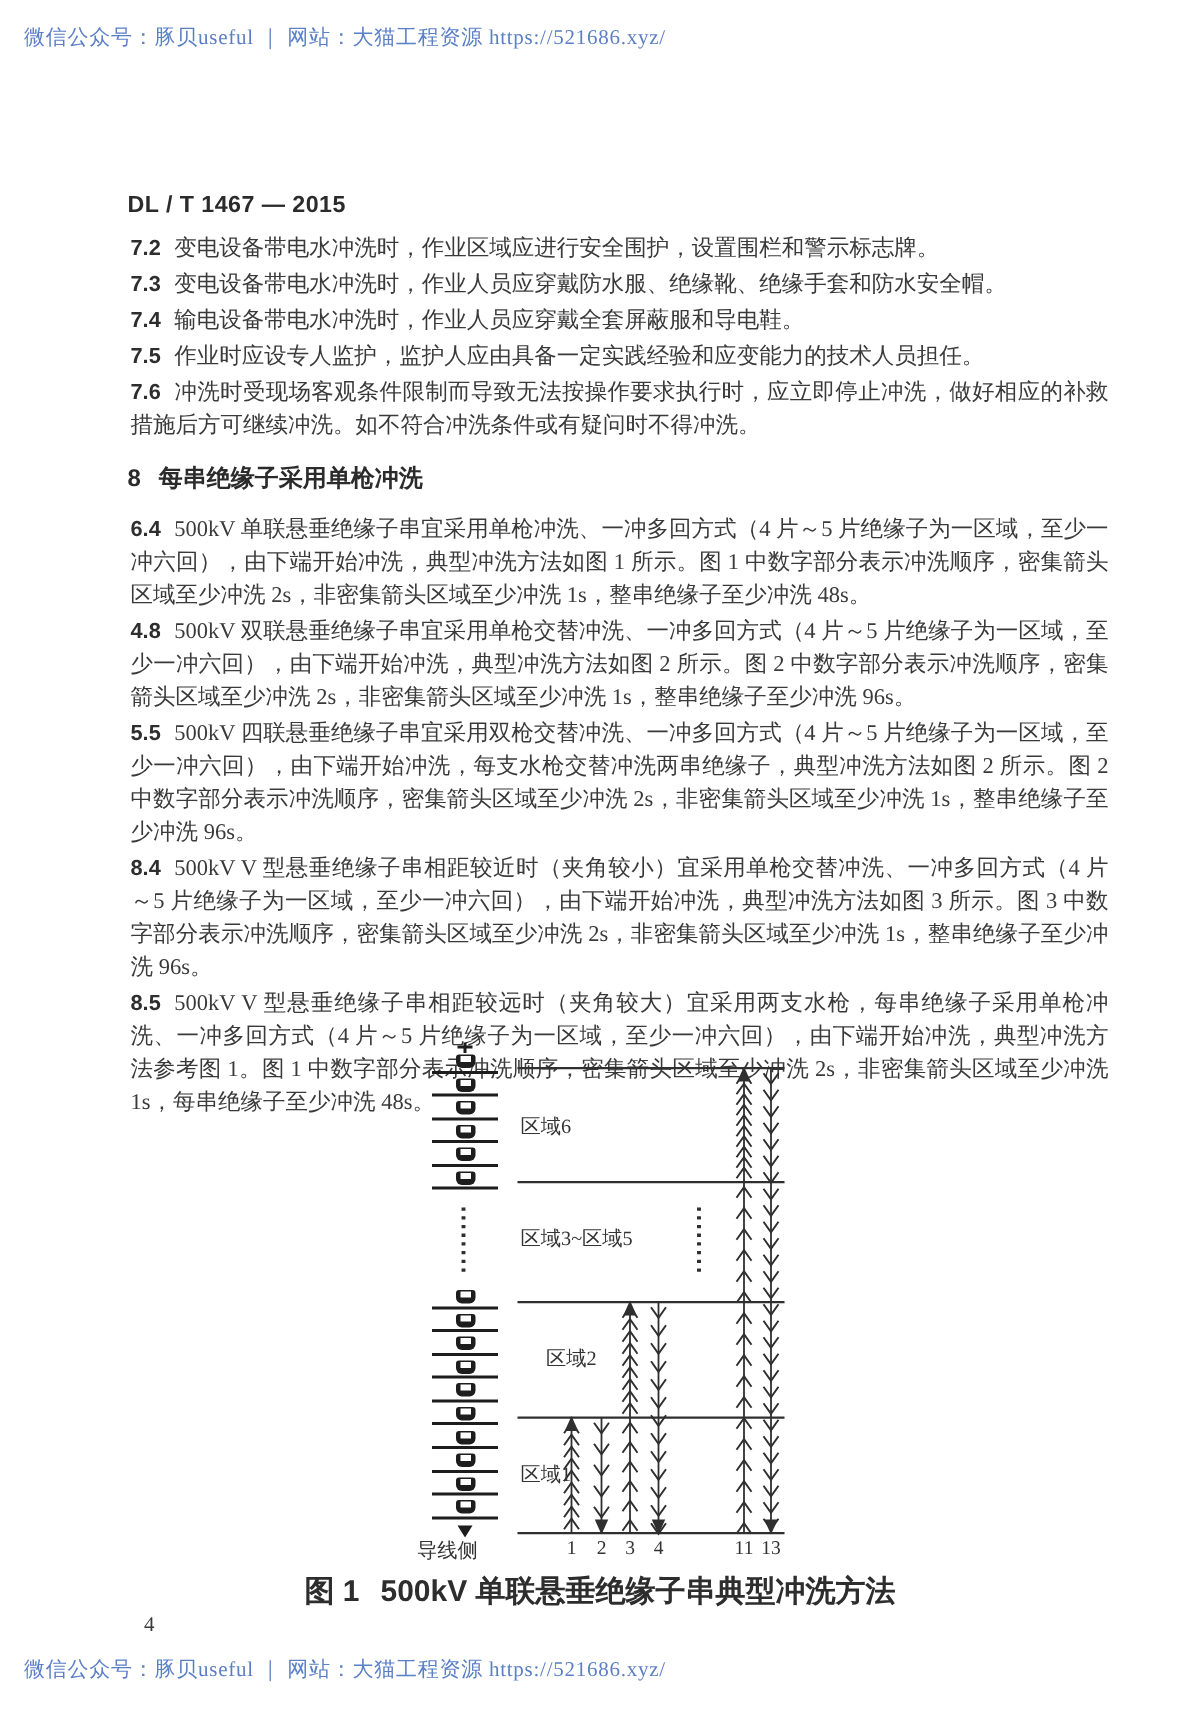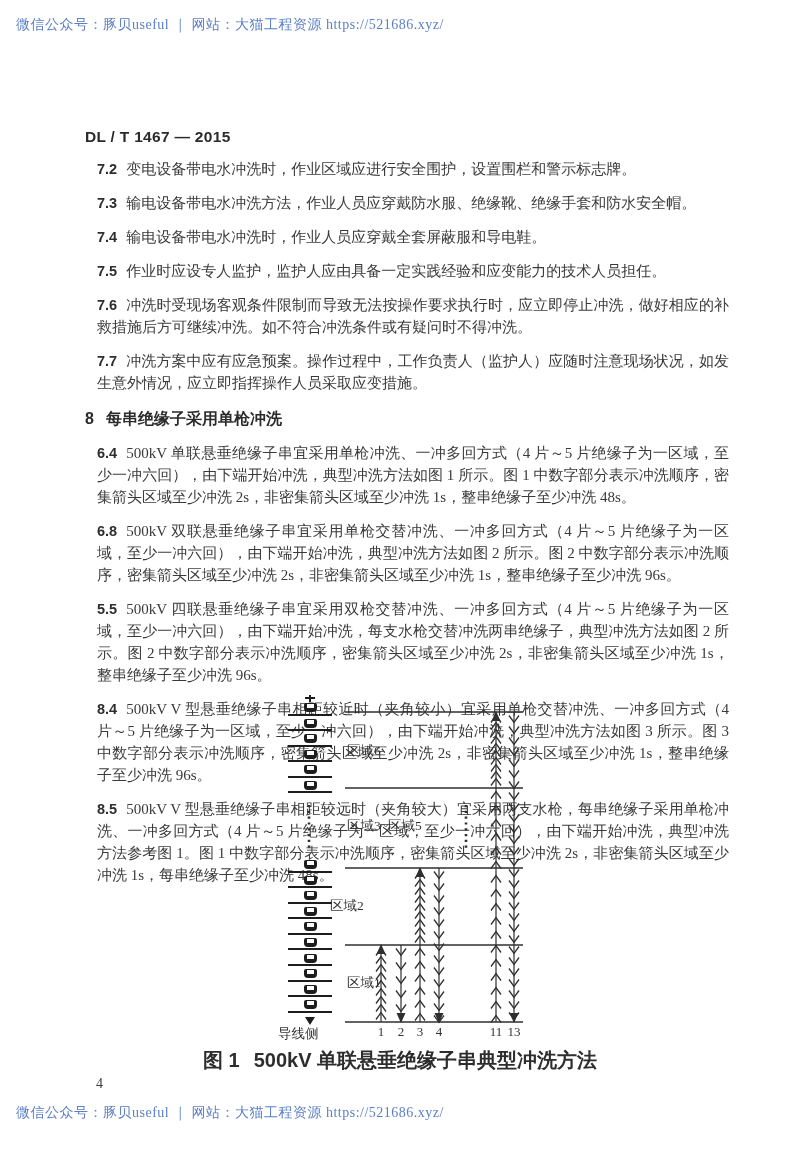--- a/index.html
+++ b/index.html
@@ -12,37 +12,37 @@
     position:absolute;left:16px;width:100%;text-align:left;
     color:#5b7fc5;font-size:14px;letter-spacing:0.5px;white-space:nowrap;
   }
   #promo-top{top:16px;}
   #promo-bottom{top:1104px;}
   #content{position:absolute;left:85px;top:114px;width:656px;}
   #doc-code{
     font-family:"Liberation Sans",sans-serif;font-weight:bold;
     font-size:15.5px;color:#2b2b2b;letter-spacing:0.3px;margin:14px 0 9px 0;
   }
-  p.clause{margin:12px;font-size:15px;line-height:22px;text-align:justify;color:#3a3a3a;}
+  p.clause{margin:2px;font-size:15px;line-height:22px;text-align:justify;color:#3a3a3a;}
   .cnum{
     font-family:"Liberation Sans",sans-serif;font-weight:bold;color:#2e2e2e;
     margin-right:9px;font-size:14.5px;
   }
   h2.sec-heading{
     font-family:"Liberation Sans",sans-serif;font-size:16px;font-weight:bold;
     color:#2b2b2b;margin:14px 0 11px 0;line-height:22px;
   }
   h2.sec-heading .hnum{margin-right:12px;}
   
   #figure{position:absolute;left:0;top:693px;width:800px;height:372px;}
   #fig-svg{position:absolute;left:0;top:0;}
   .region-label{position:absolute;font-size:13.5px;color:#333;white-space:nowrap;}
   #region-6{left:347px;top:49px;}
   #region-3-5{left:347px;top:124px;}
-  #region-2{left:330px;top:204px;}
+  #region-2{left:364px;top:204px;}
   #region-1{left:347px;top:281px;}
   .seq-num{position:absolute;top:331px;width:20px;text-align:center;font-size:13px;color:#333;}
   #conductor-label{position:absolute;left:278px;top:332px;font-size:13.5px;color:#333;}
   
   #chain{position:absolute;left:288px;top:0;width:44px;}
   .chain-seg{position:absolute;left:0;width:44px;}
   #chain-top{top:2px;}
   #chain-bottom{top:167px;}
   .ins-unit{position:relative;height:15.6px;width:44px;}
   .ins-unit .bell{
@@ -68,30 +68,29 @@
 </style>
 </head>
 <body>
 
 <div id="promo-top" class="promo">微信公众号：豚贝useful ｜ 网站：大猫工程资源 https://521686.xyz/</div>
 
 <div id="content">
   <div id="doc-code">DL / T 1467 — 2015</div>
 
   <p class="clause"><span class="cnum">7.2</span><span>变电设备带电水冲洗时，作业区域应进行安全围护，设置围栏和警示标志牌。</span></p>
-  <p class="clause"><span class="cnum">7.3</span><span>输电设备带电水冲洗方法，作业人员应穿戴防水服、绝缘靴、绝缘手套和防水安全帽。</span></p>
+  <p class="clause"><span class="cnum">7.3</span><span>变电设备带电水冲洗时，作业人员应穿戴防水服、绝缘靴、绝缘手套和防水安全帽。</span></p>
   <p class="clause"><span class="cnum">7.4</span><span>输电设备带电水冲洗时，作业人员应穿戴全套屏蔽服和导电鞋。</span></p>
   <p class="clause"><span class="cnum">7.5</span><span>作业时应设专人监护，监护人应由具备一定实践经验和应变能力的技术人员担任。</span></p>
   <p class="clause"><span class="cnum">7.6</span><span>冲洗时受现场客观条件限制而导致无法按操作要求执行时，应立即停止冲洗，做好相应的补救措施后方可继续冲洗。如不符合冲洗条件或有疑问时不得冲洗。</span></p>
-  <p class="clause"><span class="cnum">7.7</span><span>冲洗方案中应有应急预案。操作过程中，工作负责人（监护人）应随时注意现场状况，如发生意外情况，应立即指挥操作人员采取应变措施。</span></p>
 
   <h2 class="sec-heading"><span class="hnum">8</span><span>每串绝缘子采用单枪冲洗</span></h2>
 
   <p class="clause"><span class="cnum">6.4</span><span>500kV 单联悬垂绝缘子串宜采用单枪冲洗、一冲多回方式（4 片～5 片绝缘子为一区域，至少一冲六回），由下端开始冲洗，典型冲洗方法如图 1 所示。图 1 中数字部分表示冲洗顺序，密集箭头区域至少冲洗 2s，非密集箭头区域至少冲洗 1s，整串绝缘子至少冲洗 48s。</span></p>
-  <p class="clause"><span class="cnum">6.8</span><span>500kV 双联悬垂绝缘子串宜采用单枪交替冲洗、一冲多回方式（4 片～5 片绝缘子为一区域，至少一冲六回），由下端开始冲洗，典型冲洗方法如图 2 所示。图 2 中数字部分表示冲洗顺序，密集箭头区域至少冲洗 2s，非密集箭头区域至少冲洗 1s，整串绝缘子至少冲洗 96s。</span></p>
+  <p class="clause"><span class="cnum">4.8</span><span>500kV 双联悬垂绝缘子串宜采用单枪交替冲洗、一冲多回方式（4 片～5 片绝缘子为一区域，至少一冲六回），由下端开始冲洗，典型冲洗方法如图 2 所示。图 2 中数字部分表示冲洗顺序，密集箭头区域至少冲洗 2s，非密集箭头区域至少冲洗 1s，整串绝缘子至少冲洗 96s。</span></p>
   <p class="clause"><span class="cnum">5.5</span><span>500kV 四联悬垂绝缘子串宜采用双枪交替冲洗、一冲多回方式（4 片～5 片绝缘子为一区域，至少一冲六回），由下端开始冲洗，每支水枪交替冲洗两串绝缘子，典型冲洗方法如图 2 所示。图 2 中数字部分表示冲洗顺序，密集箭头区域至少冲洗 2s，非密集箭头区域至少冲洗 1s，整串绝缘子至少冲洗 96s。</span></p>
   <p class="clause"><span class="cnum">8.4</span><span>500kV V 型悬垂绝缘子串相距较近时（夹角较小）宜采用单枪交替冲洗、一冲多回方式（4 片～5 片绝缘子为一区域，至少一冲六回），由下端开始冲洗，典型冲洗方法如图 3 所示。图 3 中数字部分表示冲洗顺序，密集箭头区域至少冲洗 2s，非密集箭头区域至少冲洗 1s，整串绝缘子至少冲洗 96s。</span></p>
   <p class="clause"><span class="cnum">8.5</span><span>500kV V 型悬垂绝缘子串相距较远时（夹角较大）宜采用两支水枪，每串绝缘子采用单枪冲洗、一冲多回方式（4 片～5 片绝缘子为一区域，至少一冲六回），由下端开始冲洗，典型冲洗方法参考图 1。图 1 中数字部分表示冲洗顺序，密集箭头区域至少冲洗 2s，非密集箭头区域至少冲洗 1s，每串绝缘子至少冲洗 48s。</span></p>
 </div>
 
 <div id="figure">
   <svg id="fig-svg" width="800" height="372" viewBox="0 0 800 372">
       <line x1="345" y1="19" x2="523" y2="19" stroke="#2f2f2f" stroke-width="1.5"></line>
       <line x1="345" y1="95" x2="523" y2="95" stroke="#2f2f2f" stroke-width="1.5"></line>
       <line x1="345" y1="175" x2="523" y2="175" stroke="#2f2f2f" stroke-width="1.5"></line>

